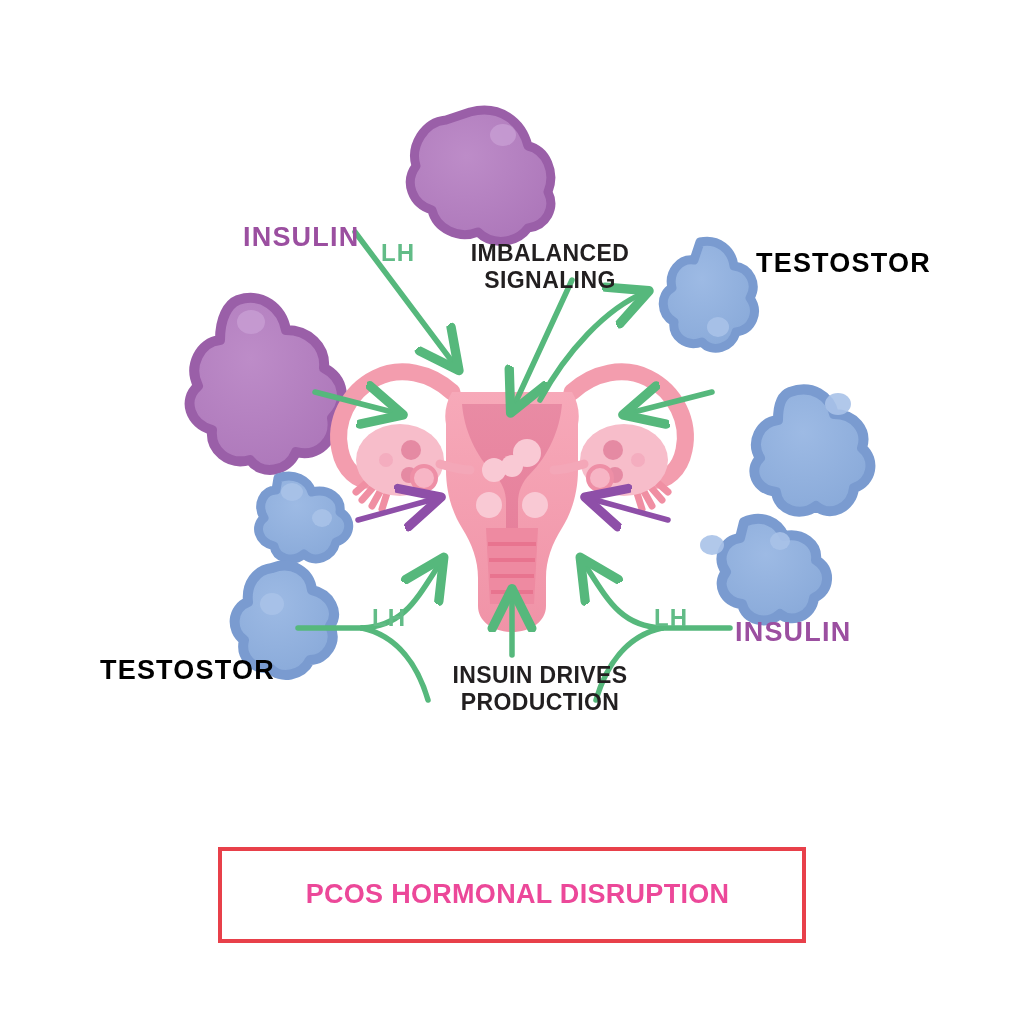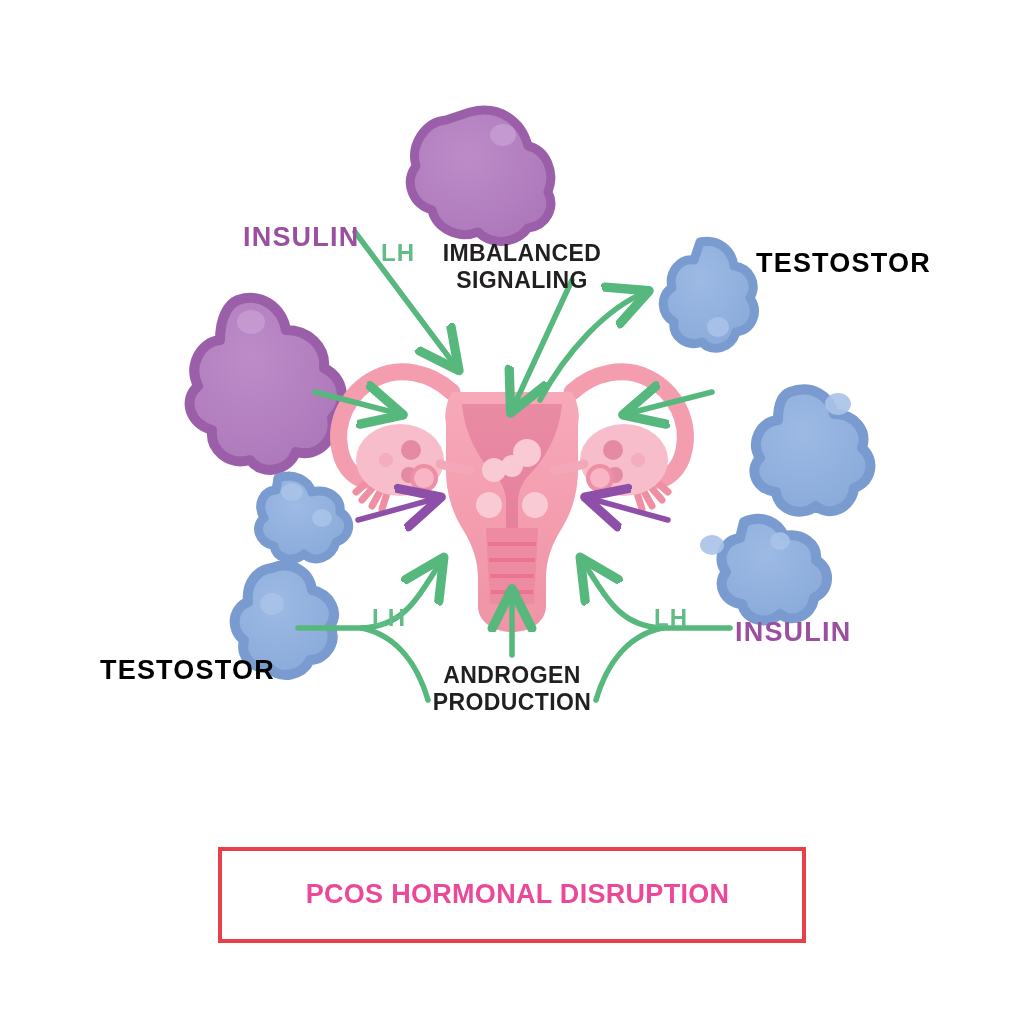--- a/index.html
+++ b/index.html
@@ -43,20 +43,21 @@
     text-align: right;
   }
   .note {
     position: absolute;
     font-size: 23px;
     font-weight: bold;
     color: #221F20;
     text-align: center;
     line-height: 1.18;
     letter-spacing: 0.4px;
+    margin-left: 28px;
   }
   #banner {
     position: absolute;
     left: 218px;
     top: 847px;
     width: 588px;
     height: 96px;
     border: 4px solid #E8404A;
     background: #ffffff;
     box-sizing: border-box;
@@ -290,21 +291,21 @@
 <div class="lh-tag" style="left:372px; top:604px;">LH</div>
 
 <div class="lh-tag" style="left:654px; top:604px;">LH</div>
 
 <div class="note" style="left:432px; top:240px; width:180px;">
   <div>IMBALANCED</div>
   <div>SIGNALING</div>
 </div>
 
 <div class="note" style="left:412px; top:662px; width:200px;">
-  <div>ANDROGEN</div>
+  <div>INSUIN DRIVES</div>
   <div>PRODUCTION</div>
 </div>
 
 <div id="banner">
   <div class="banner-text">
     <div>PCOS HORMONAL DISRUPTION</div>
   </div>
 </div>
 
 </body></html>

